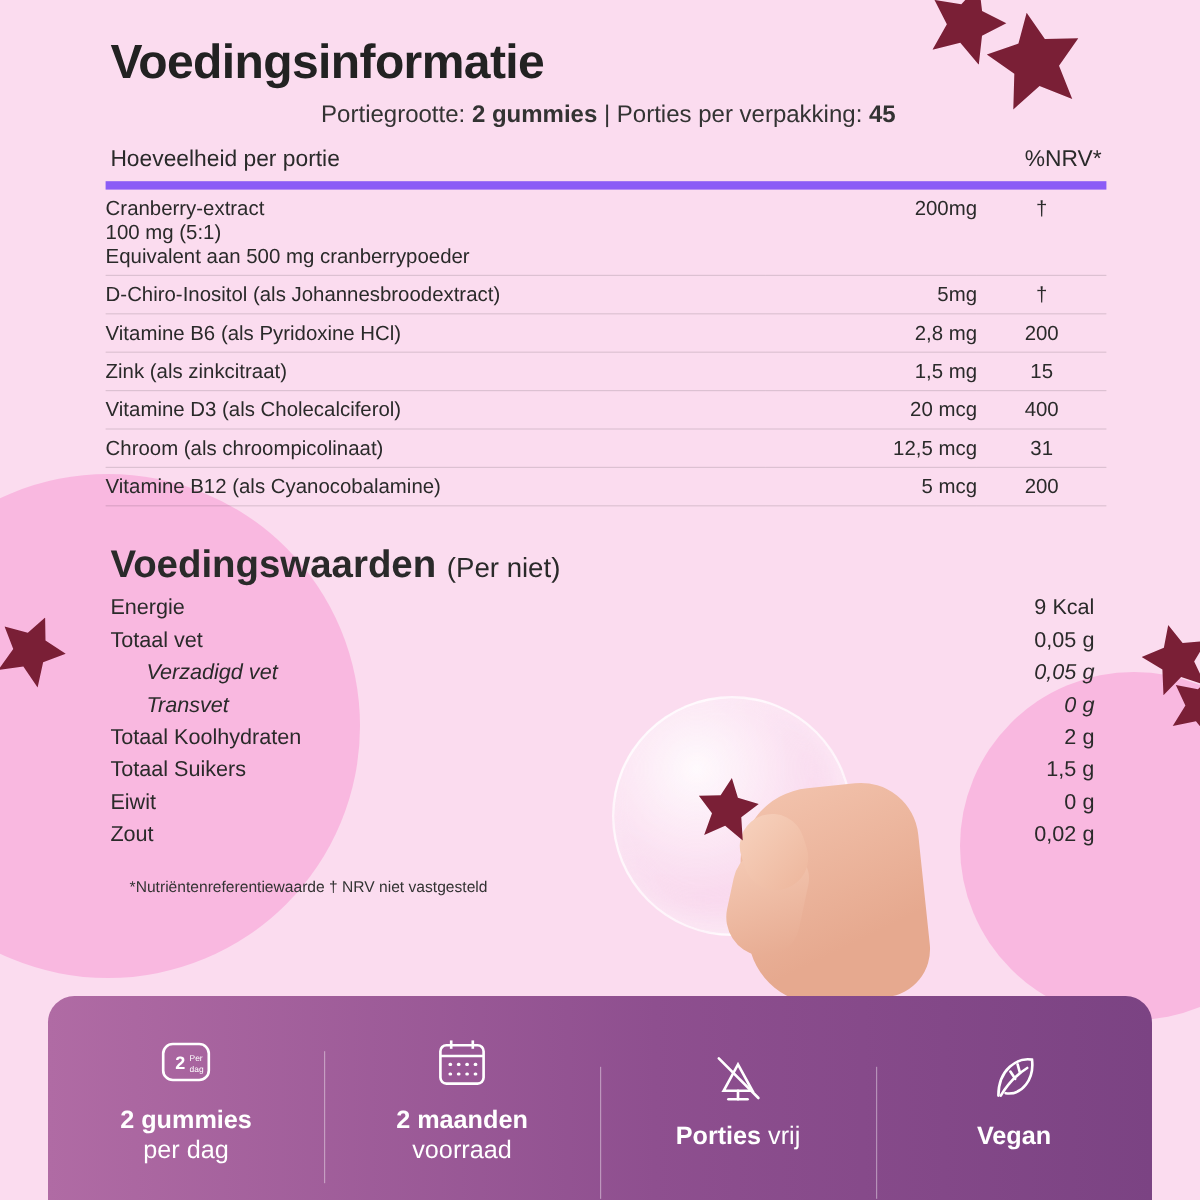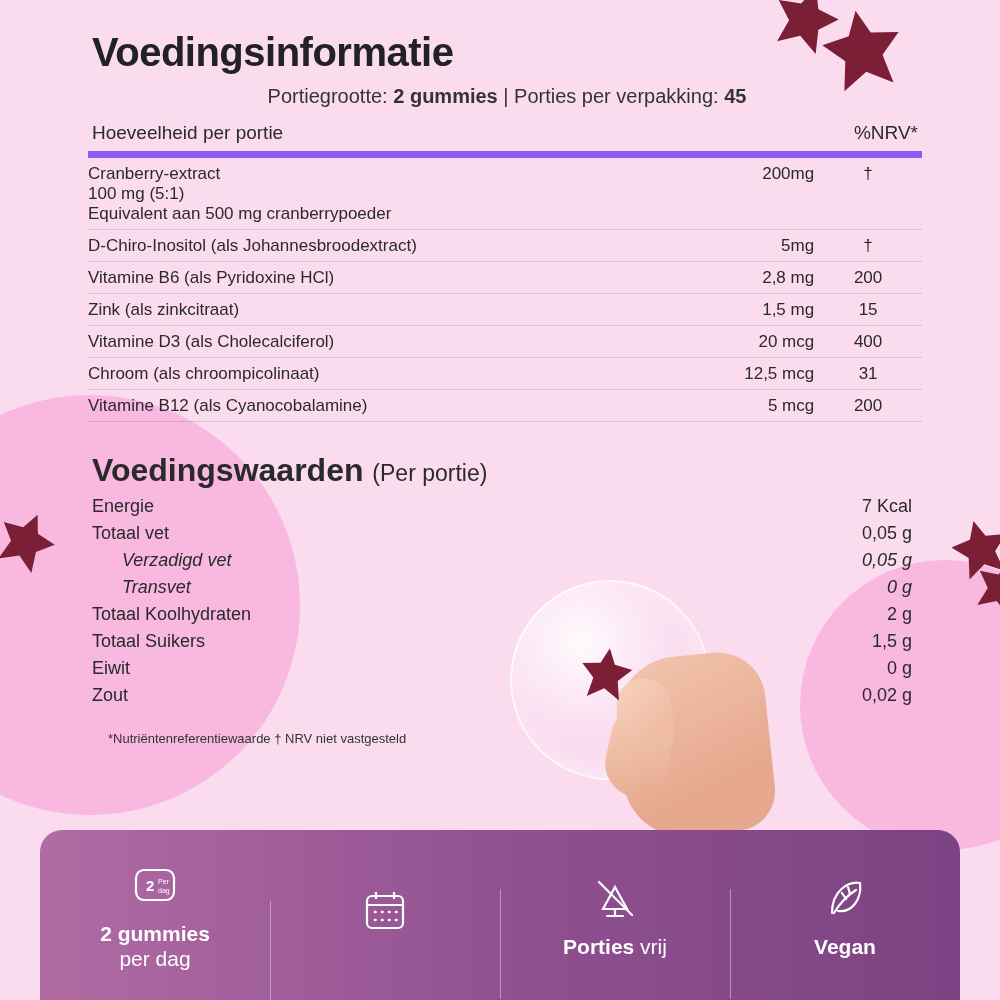--- a/index.html
+++ b/index.html
@@ -263,28 +263,28 @@
         <tr>
           <td class="name">Vitamine B12 (als Cyanocobalamine)</td>
           <td class="amt">5 mcg</td>
           <td class="nrv">200</td>
         </tr>
       </tbody>
   </table>
 
   <h2 class="values">
     <span>Voedingswaarden</span>
-    <span class="small">(Per portie)</span>
+    <span class="small">(Per niet)</span>
   </h2>
 
   <table class="vals">
     <tbody id="vals-body">
         <tr>
           <td class="k">Energie</td>
-          <td class="v">7 Kcal</td>
+          <td class="v">9 Kcal</td>
         </tr>
         <tr>
           <td class="k">Totaal vet</td>
           <td class="v">0,05 g</td>
         </tr>
         <tr>
           <td class="k indent">Verzadigd vet</td>
           <td class="v ital">0,05 g</td>
         </tr>
         <tr>
@@ -337,20 +337,21 @@
             <line x1="22" y1="27" x2="22.5" y2="27"></line>
       <line x1="29" y1="27" x2="29.5" y2="27"></line>
             <line x1="36" y1="27" x2="36.5" y2="27"></line>
       <line x1="15" y1="35" x2="15.5" y2="35"></line>
             <line x1="22" y1="35" x2="22.5" y2="35"></line>
       <line x1="29" y1="35" x2="29.5" y2="35"></line>
             <line x1="36" y1="35" x2="36.5" y2="35"></line>
       </g>
         </svg>
       </div>
+      <div class="lbl"><b>2 maanden</b><br><span>voorraad</span></div>
     </div>
     <div class="badge">
       <div class="icon">
         <svg width="50" height="50" viewBox="0 0 50 50" fill="none" stroke="#fff" stroke-width="2.2" stroke-linecap="round">
       <path d="M13 36 L25 14 L37 36 Z"></path>
       <line x1="25" y1="36" x2="25" y2="43"></line>
       <line x1="17" y1="43" x2="33" y2="43"></line>
       <line x1="9" y1="9" x2="42" y2="42"></line>
     </svg>
       </div>

